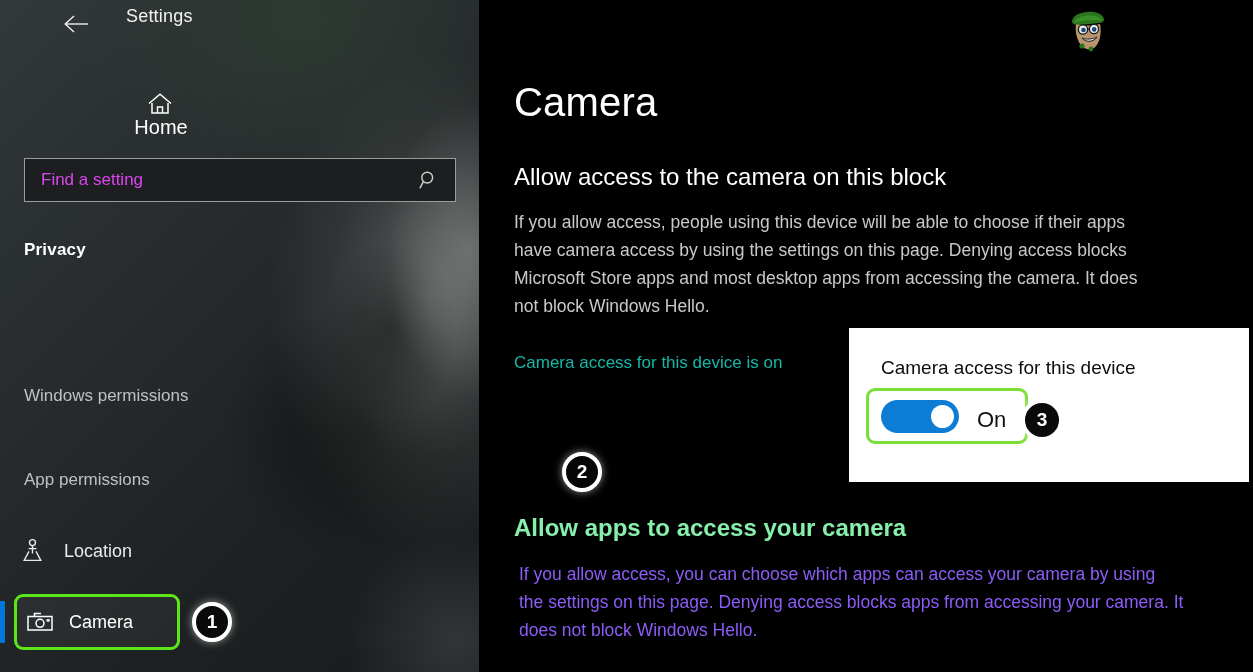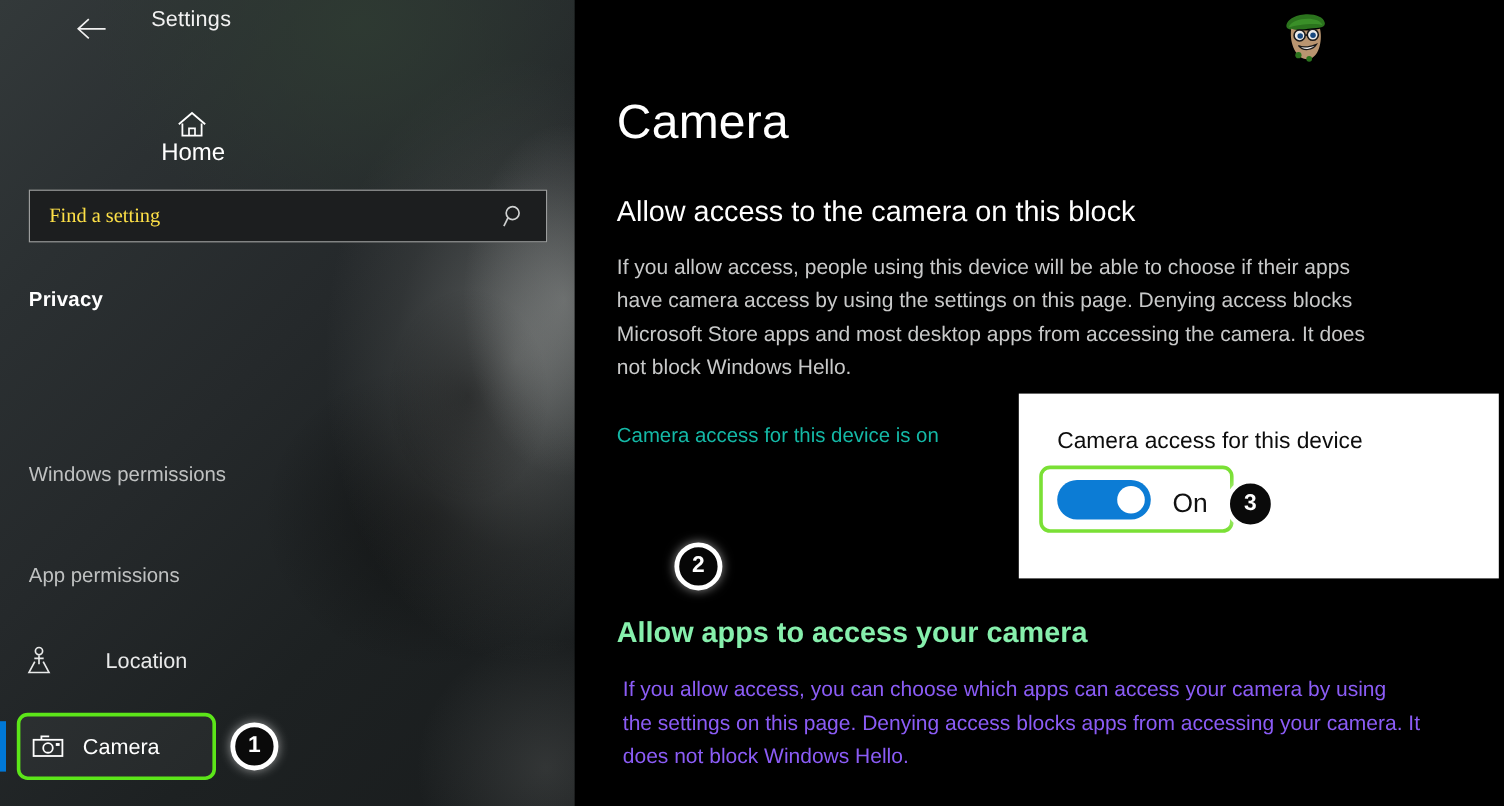--- a/index.html
+++ b/index.html
@@ -61,42 +61,42 @@
 
   #search-box {
     position: absolute; left: 24px; top: 158px;
     width: 432px; height: 44px;
     background: #1c1e1f;
     border: 1px solid #9b9d9d;
     display: flex; align-items: center;
     cursor: text;
   }
   #search-placeholder {
-    margin-left: 16px; color: #fde047; font-size: 17px; flex: 1; font-family: Liberation Serif, serif;
+    margin-left: 16px; color: #d946ef; font-size: 17px; flex: 1;
   }
   #search-icon-wrap { margin-right: 16px; display:flex; align-items:center;}
 
   #privacy-heading {
     position: absolute; left: 24px; top: 240px;
     color: #ffffff; font-size: 17px; font-weight: bold;
     letter-spacing: .2px;
   }
   #windows-permissions {
     position: absolute; left: 24px; top: 352px;
     color: #bfc1c1; font-size: 17px; cursor: pointer; margin-top: 34px;
   }
   #app-permissions {
     position: absolute; left: 24px; top: 470px;
     color: #bfc1c1; font-size: 17px; cursor: pointer;
   }
 
   #location-row {
     position: absolute; left: 14px; top: 532px;
     width: 200px; height: 38px;
-    display: flex; align-items: center; cursor: pointer; gap: 24px;
+    display: flex; align-items: center; cursor: pointer;
   }
   #location-row .ic { width: 42px; display:flex; align-items:center; justify-content:center;}
   #location-label { margin-left: 8px; color: #e8e9e9; font-size: 18px; }
 
   #camera-accent-bar {
     position: absolute; left: 0px; top: 601px;
     width: 5px; height: 42px; background: #0078d7;
   }
   #camera-row {
     position: absolute; left: 14px; top: 594px;

